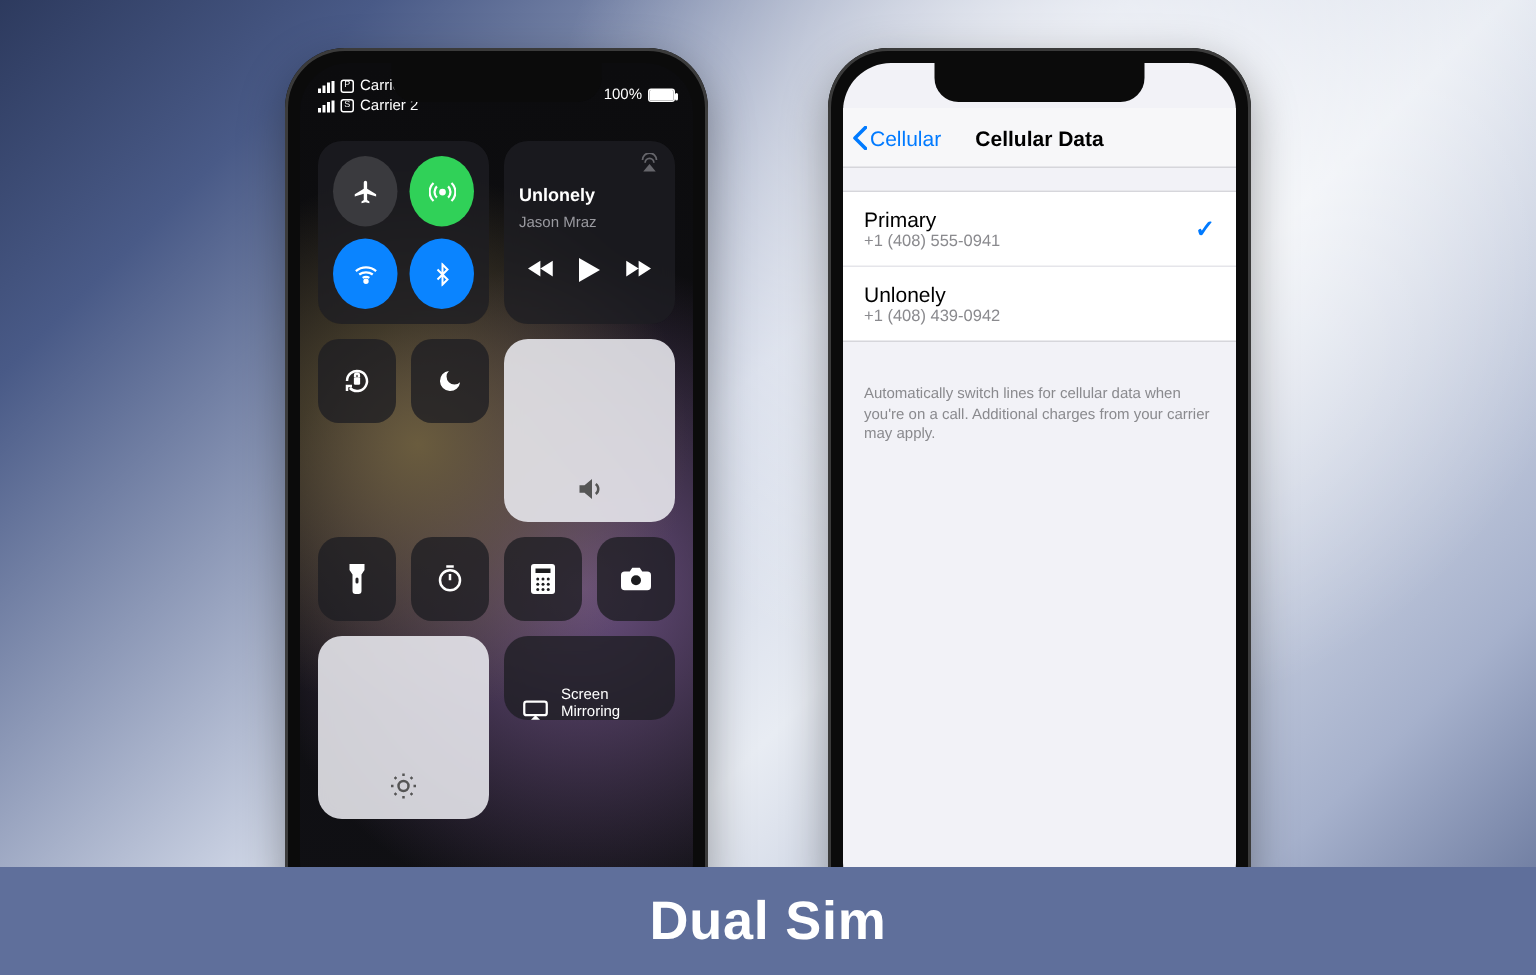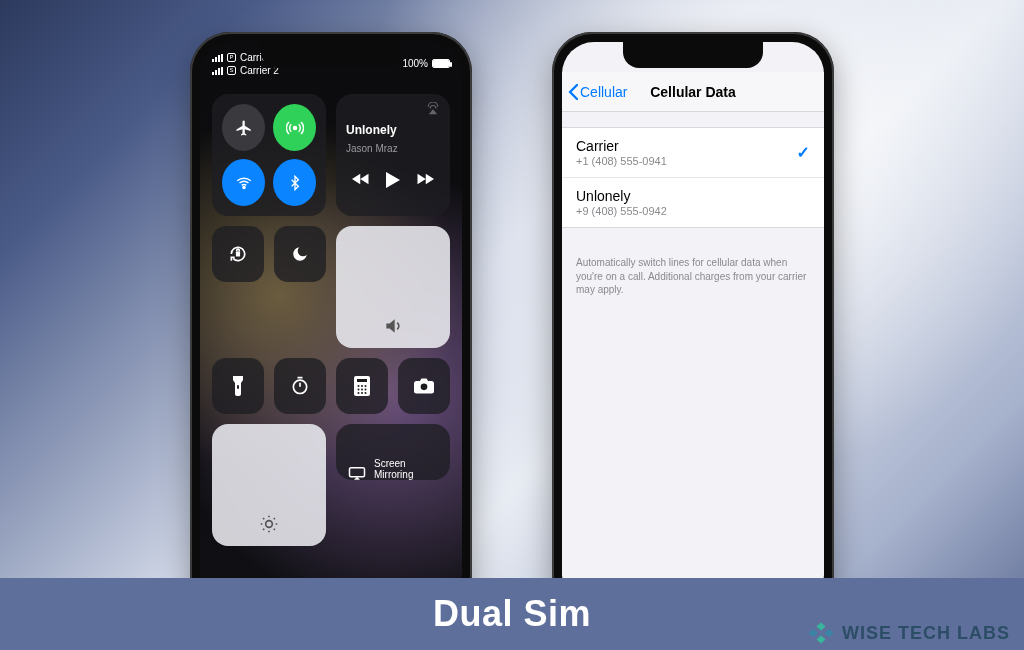--- a/index.html
+++ b/index.html
@@ -315,47 +315,36 @@
             </svg>
           <span>Cellular</span>
         </div>
         <span class="title">Cellular Data</span>
       </div>
 
       <div class="list">
         <div class="group">
           <div class="cell">
             <div class="col">
-              <span class="lab">Carrier</span>
+              <span class="lab">Primary</span>
               <span class="sub">+1 (408) 555-0941</span>
             </div>
             <span class="check">✓</span>
           </div>
           <div class="cell">
             <div class="col">
               <span class="lab">Unlonely</span>
-              <span class="sub">+9 (408) 555-0942</span>
+              <span class="sub">+1 (408) 439-0942</span>
             </div>
           </div>
         </div>
 
         <div class="footer">Automatically switch lines for cellular data when you're on a call. Additional charges from your carrier may apply.</div>
       </div>
     </div>
   </div>
 
   <div class="caption-bar">
     <span class="caption-text">Dual Sim</span>
   </div>
 
-  <div class="brand">
-    <span class="brand-icon">
-      <svg width="26" height="26" viewBox="0 0 40 40">
-        <path d="M20 4l7 6-7 6-7-6 7-6z" fill="#39b59b"></path>
-        <path d="M8 14l7 6-7 6-7-6 7-6z" fill="#3a84a6"></path>
-        <path d="M32 14l7 6-7 6-7-6 7-6z" fill="#3a84a6"></path>
-        <path d="M20 24l7 6-7 6-7-6 7-6z" fill="#39b59b"></path>
-      </svg>
-    </span>
-    <span>WISE TECH LABS</span>
-  </div>
 
 </div>
 
 </body></html>

